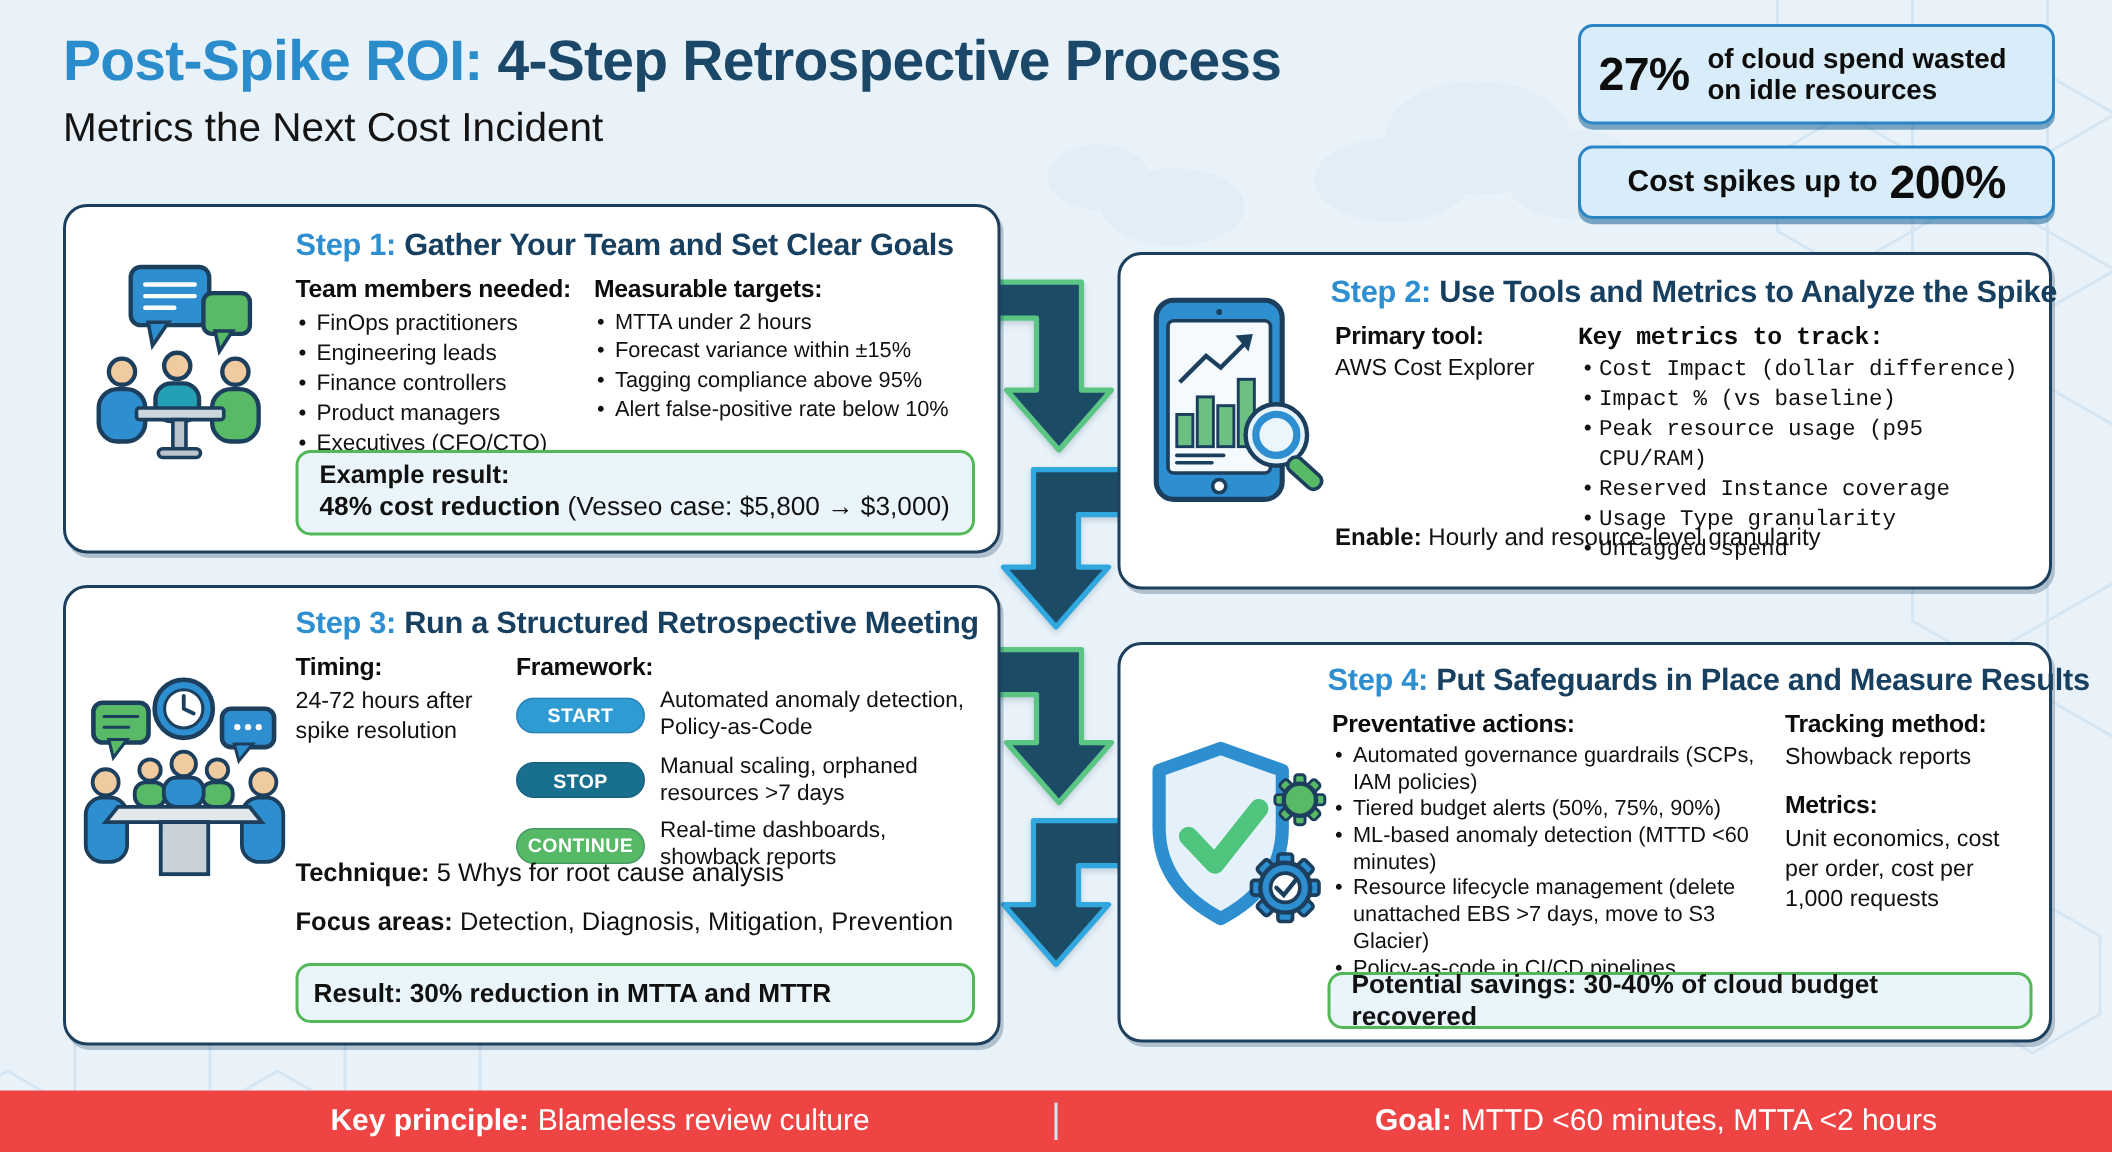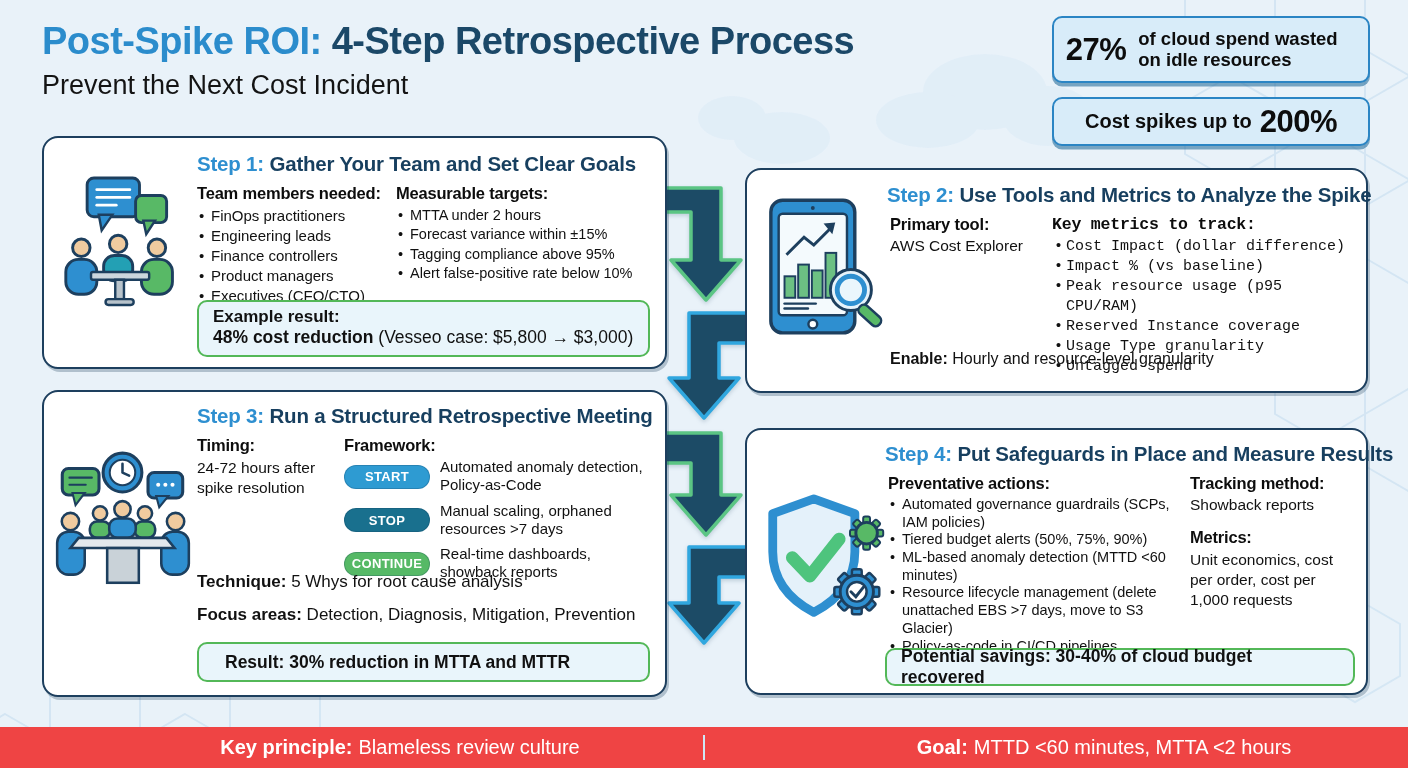--- a/index.html
+++ b/index.html
@@ -104,21 +104,21 @@
       <path d="M185 714 L230 740 L230 792 L185 818 L140 792 L140 740 Z"></path>
       <path d="M275 662 L320 688 L320 740 L275 766 L230 740 L230 688 Z"></path>
       <path d="M5 714 L50 740 L50 792 L5 818 L-40 792 L-40 740 Z"></path>
     </g>
   </svg>
 
   <div class="header">
     <div class="title">
       <span class="hl">Post-Spike ROI: </span><span class="rest">4-Step Retrospective Process</span>
     </div>
-    <div class="subtitle">Prevent the Next Cost Incident</div>
+    <div class="subtitle">Metrics the Next Cost Incident</div>
   </div>
 
   <div class="stat stat1">
     <span class="big">27%</span>
     <span class="lbl">of cloud spend wasted on idle resources</span>
   </div>
   <div class="stat stat2">
     <span class="lbl">Cost spikes up to</span>
     <span class="big">200%</span>
   </div>
@@ -292,21 +292,21 @@
         <div class="pill pill-2">CONTINUE</div>
         <div class="fw-text">Real-time dashboards, showback reports</div>
       </div>
     </div>
     <div class="inline-line" style="position:absolute;left:153px;top:180px;">
       <span class="b">Technique:</span><span> 5 Whys for root cause analysis</span>
     </div>
     <div class="inline-line" style="position:absolute;left:153px;top:213px;">
       <span class="b">Focus areas:</span><span> Detection, Diagnosis, Mitigation, Prevention</span>
     </div>
-    <div class="result-box" style="left:153px;top:250px;width:453px;height:40px;padding:0 26px;">
+    <div class="result-box" style="left:153px;top:250px;width:453px;height:40px;padding:0 10px;">
       <div class="result-single">Result: 30% reduction in MTTA and MTTR</div>
     </div>
   </div>
 
   <div class="card card-step4">
     <div class="icon-box" style="left:14px;top:58px;">
       <svg width="132" height="148" viewBox="0 0 135 145">
         <path d="M54,8 L96,23 V62 Q96,102 54,124 Q12,102 12,62 V23 Z" fill="#e4f1fa" stroke="#2e8fd0" stroke-width="9" stroke-linejoin="round"></path>
         <path d="M32,68 L50,87 L80,49" stroke="#4ec47d" stroke-width="13" fill="none" stroke-linecap="round" stroke-linejoin="round"></path>
         <g>

